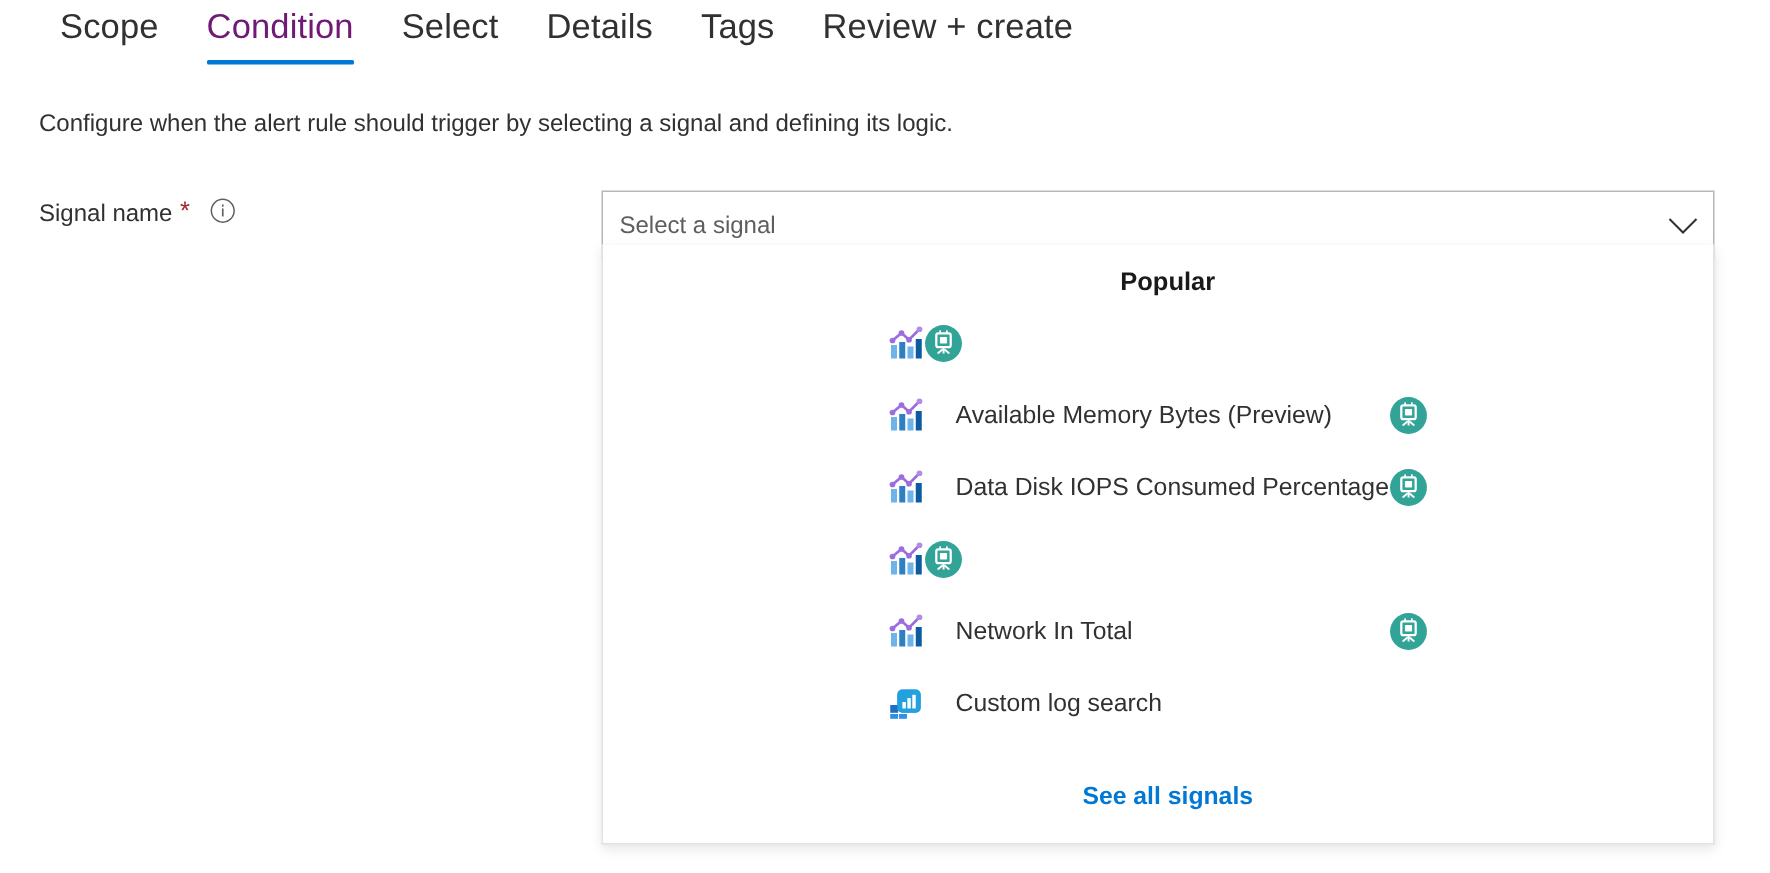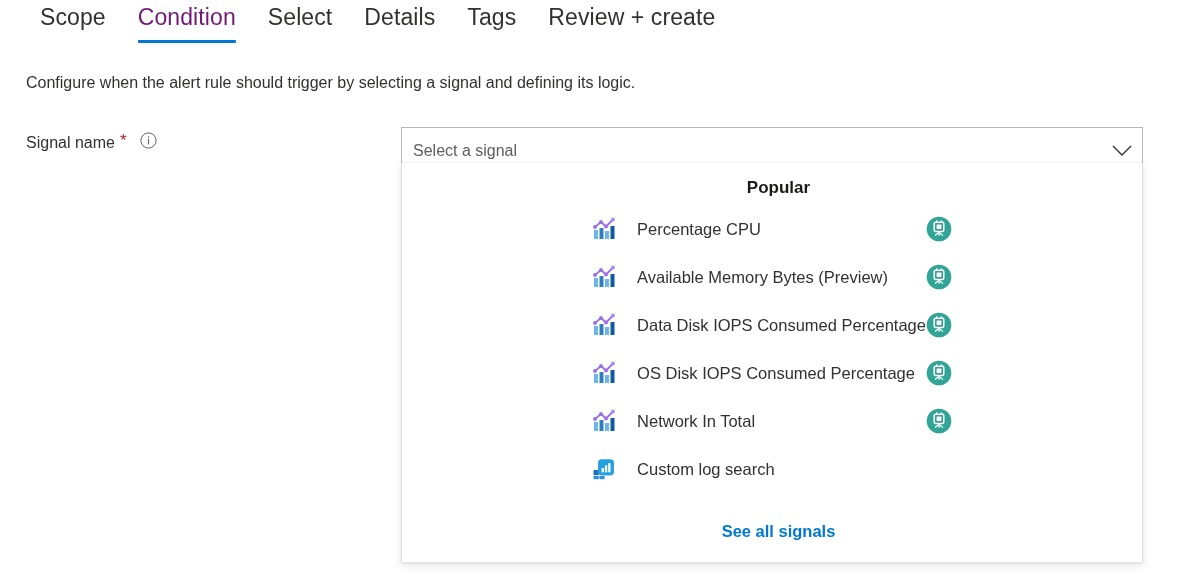--- a/index.html
+++ b/index.html
@@ -258,21 +258,20 @@
           <rect x="7.5" y="11" width="4" height="11" fill="#2f7fc4"></rect>
           <rect x="13" y="14" width="4" height="8" fill="#6fb4e8"></rect>
           <rect x="18.5" y="9" width="4" height="13" fill="#0f5ba0"></rect>
           <polyline points="3,10 9,5 14,9.5 21,2.5" fill="none" stroke="#9b6ddf" stroke-width="1.8"></polyline>
           <circle cx="3" cy="10" r="1.9" fill="#9b6ddf"></circle>
           <circle cx="9" cy="5" r="1.9" fill="#9b6ddf"></circle>
           <circle cx="14" cy="9.5" r="1.9" fill="#9b6ddf"></circle>
           <circle cx="21" cy="2.5" r="1.9" fill="#b08ce8"></circle>
         </svg>
       </span>
-      <span class="item-label">Percentage CPU</span>
       <span class="item-badge">
         <svg width="26" height="26" viewBox="0 0 26 26" aria-hidden="true">
           <circle cx="13" cy="13" r="12.3" fill="#31a397"></circle>
           <rect x="8.2" y="6.2" width="9.6" height="9.2" rx="1.3" fill="none" stroke="#ffffff" stroke-width="1.5"></rect>
           <rect x="10.6" y="8.6" width="4.8" height="4.4" rx="0.6" fill="#ffffff"></rect>
           <rect x="12.4" y="15.4" width="1.3" height="4.3" fill="#ffffff"></rect>
           <path d="M9.1 19.6 L12.5 16.8 M16.9 19.6 L13.5 16.8" stroke="#ffffff" stroke-width="1.3" fill="none"></path>
           <rect x="10.2" y="4.2" width="1.1" height="2.2" fill="#ffffff"></rect>
           <rect x="14.7" y="4.2" width="1.1" height="2.2" fill="#ffffff"></rect>
         </svg>
@@ -342,21 +341,20 @@
           <rect x="7.5" y="11" width="4" height="11" fill="#2f7fc4"></rect>
           <rect x="13" y="14" width="4" height="8" fill="#6fb4e8"></rect>
           <rect x="18.5" y="9" width="4" height="13" fill="#0f5ba0"></rect>
           <polyline points="3,10 9,5 14,9.5 21,2.5" fill="none" stroke="#9b6ddf" stroke-width="1.8"></polyline>
           <circle cx="3" cy="10" r="1.9" fill="#9b6ddf"></circle>
           <circle cx="9" cy="5" r="1.9" fill="#9b6ddf"></circle>
           <circle cx="14" cy="9.5" r="1.9" fill="#9b6ddf"></circle>
           <circle cx="21" cy="2.5" r="1.9" fill="#b08ce8"></circle>
         </svg>
       </span>
-      <span class="item-label">OS Disk IOPS Consumed Percentage</span>
       <span class="item-badge">
         <svg width="26" height="26" viewBox="0 0 26 26" aria-hidden="true">
           <circle cx="13" cy="13" r="12.3" fill="#31a397"></circle>
           <rect x="8.2" y="6.2" width="9.6" height="9.2" rx="1.3" fill="none" stroke="#ffffff" stroke-width="1.5"></rect>
           <rect x="10.6" y="8.6" width="4.8" height="4.4" rx="0.6" fill="#ffffff"></rect>
           <rect x="12.4" y="15.4" width="1.3" height="4.3" fill="#ffffff"></rect>
           <path d="M9.1 19.6 L12.5 16.8 M16.9 19.6 L13.5 16.8" stroke="#ffffff" stroke-width="1.3" fill="none"></path>
           <rect x="10.2" y="4.2" width="1.1" height="2.2" fill="#ffffff"></rect>
           <rect x="14.7" y="4.2" width="1.1" height="2.2" fill="#ffffff"></rect>
         </svg>

